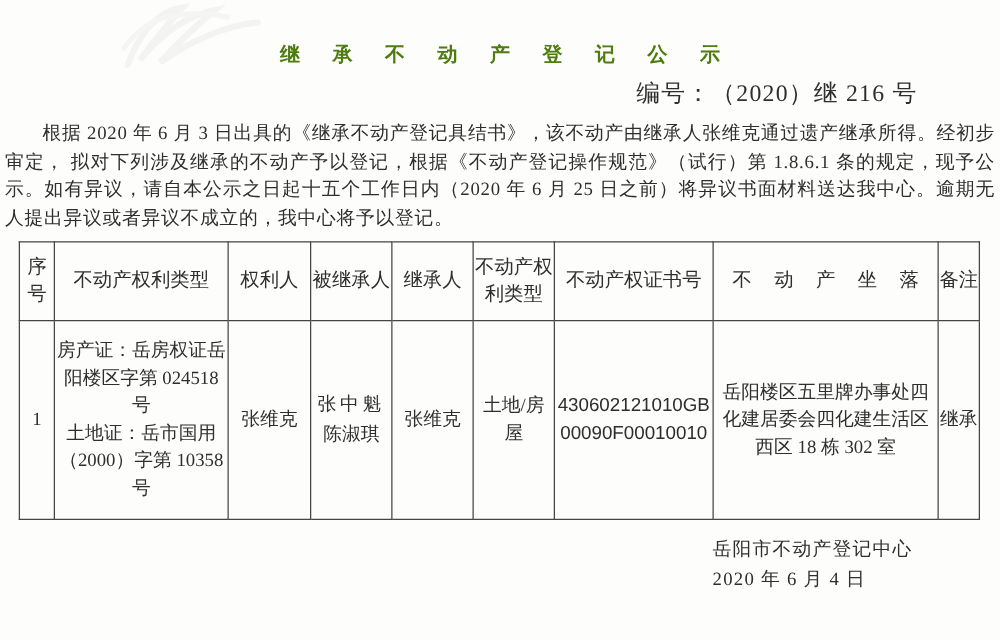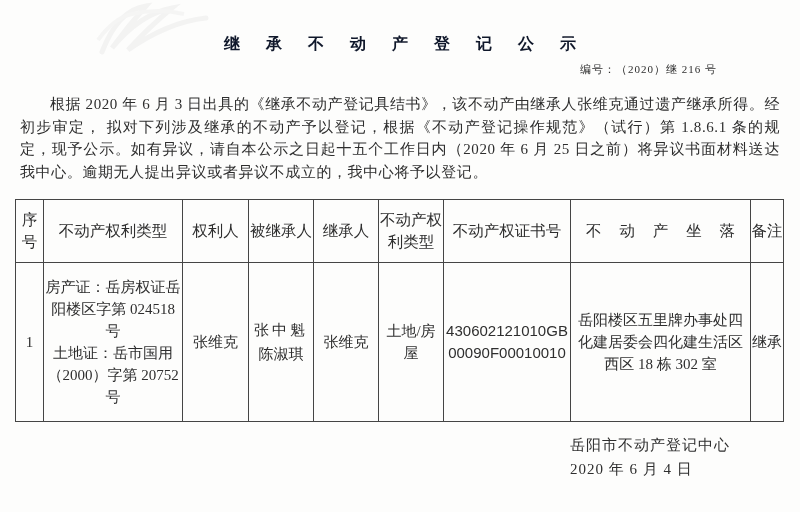--- a/index.html
+++ b/index.html
@@ -14,32 +14,32 @@
     background:#fdfdfc;
     color:#2e2e2e;
     overflow:hidden;
   }
   .artifact{position:absolute;top:0;left:88px;opacity:.55;}
   .title{
     margin:34px 0 0 0;
     text-align:center;
     font-size:16px;font-weight:700;
     letter-spacing:11px;text-indent:11px;
-    color:#0f172a;
+    color:#4d7c0f;
   }
   .doc-no{
     margin-top:7px;
     text-align:right;
-    padding-right:83px;
-    font-size:11px;
+    padding-right:66px;
+    font-size:19px;
     letter-spacing:1px;
   }
   .paras{margin:8px 4px 0 4px;}
   .para{
-    margin:16px;
+    margin:0;
     font-size:15px;
     line-height:22.5px;
     letter-spacing:0.6px;
     text-align:justify;
     text-indent:2em;
   }
   table.reg{
     margin:7px 0 0 15px;
     border-collapse:collapse;
     table-layout:fixed;
@@ -127,21 +127,21 @@
       <th class="h-heir">继承人</th>
       <th class="h-rtype">不动产权利类型</th>
       <th class="h-unit">不动产权证书号</th>
       <th class="h-loc">不 动 产 坐 落</th>
       <th class="h-remark">备注</th>
     </tr>
     <tr class="body-row">
       <td class="cell-seq">1</td>
       <td class="cell-cert">
         <div>房产证：岳房权证岳阳楼区字第 024518 号</div>
-        <div>土地证：岳市国用（2000）字第 20752 号</div>
+        <div>土地证：岳市国用（2000）字第 10358 号</div>
       </td>
       <td class="cell-holder">张维克</td>
       <td class="cell-decedent">
         <div class="spread">张中魁</div>
         <div>陈淑琪</div>
       </td>
       <td class="cell-heir">张维克</td>
       <td class="cell-rtype">土地/房屋</td>
       <td class="cell-unit">430602121010GB00090F00010010</td>
       <td class="cell-loc">岳阳楼区五里牌办事处四化建居委会四化建生活区西区 18 栋 302 室</td>

